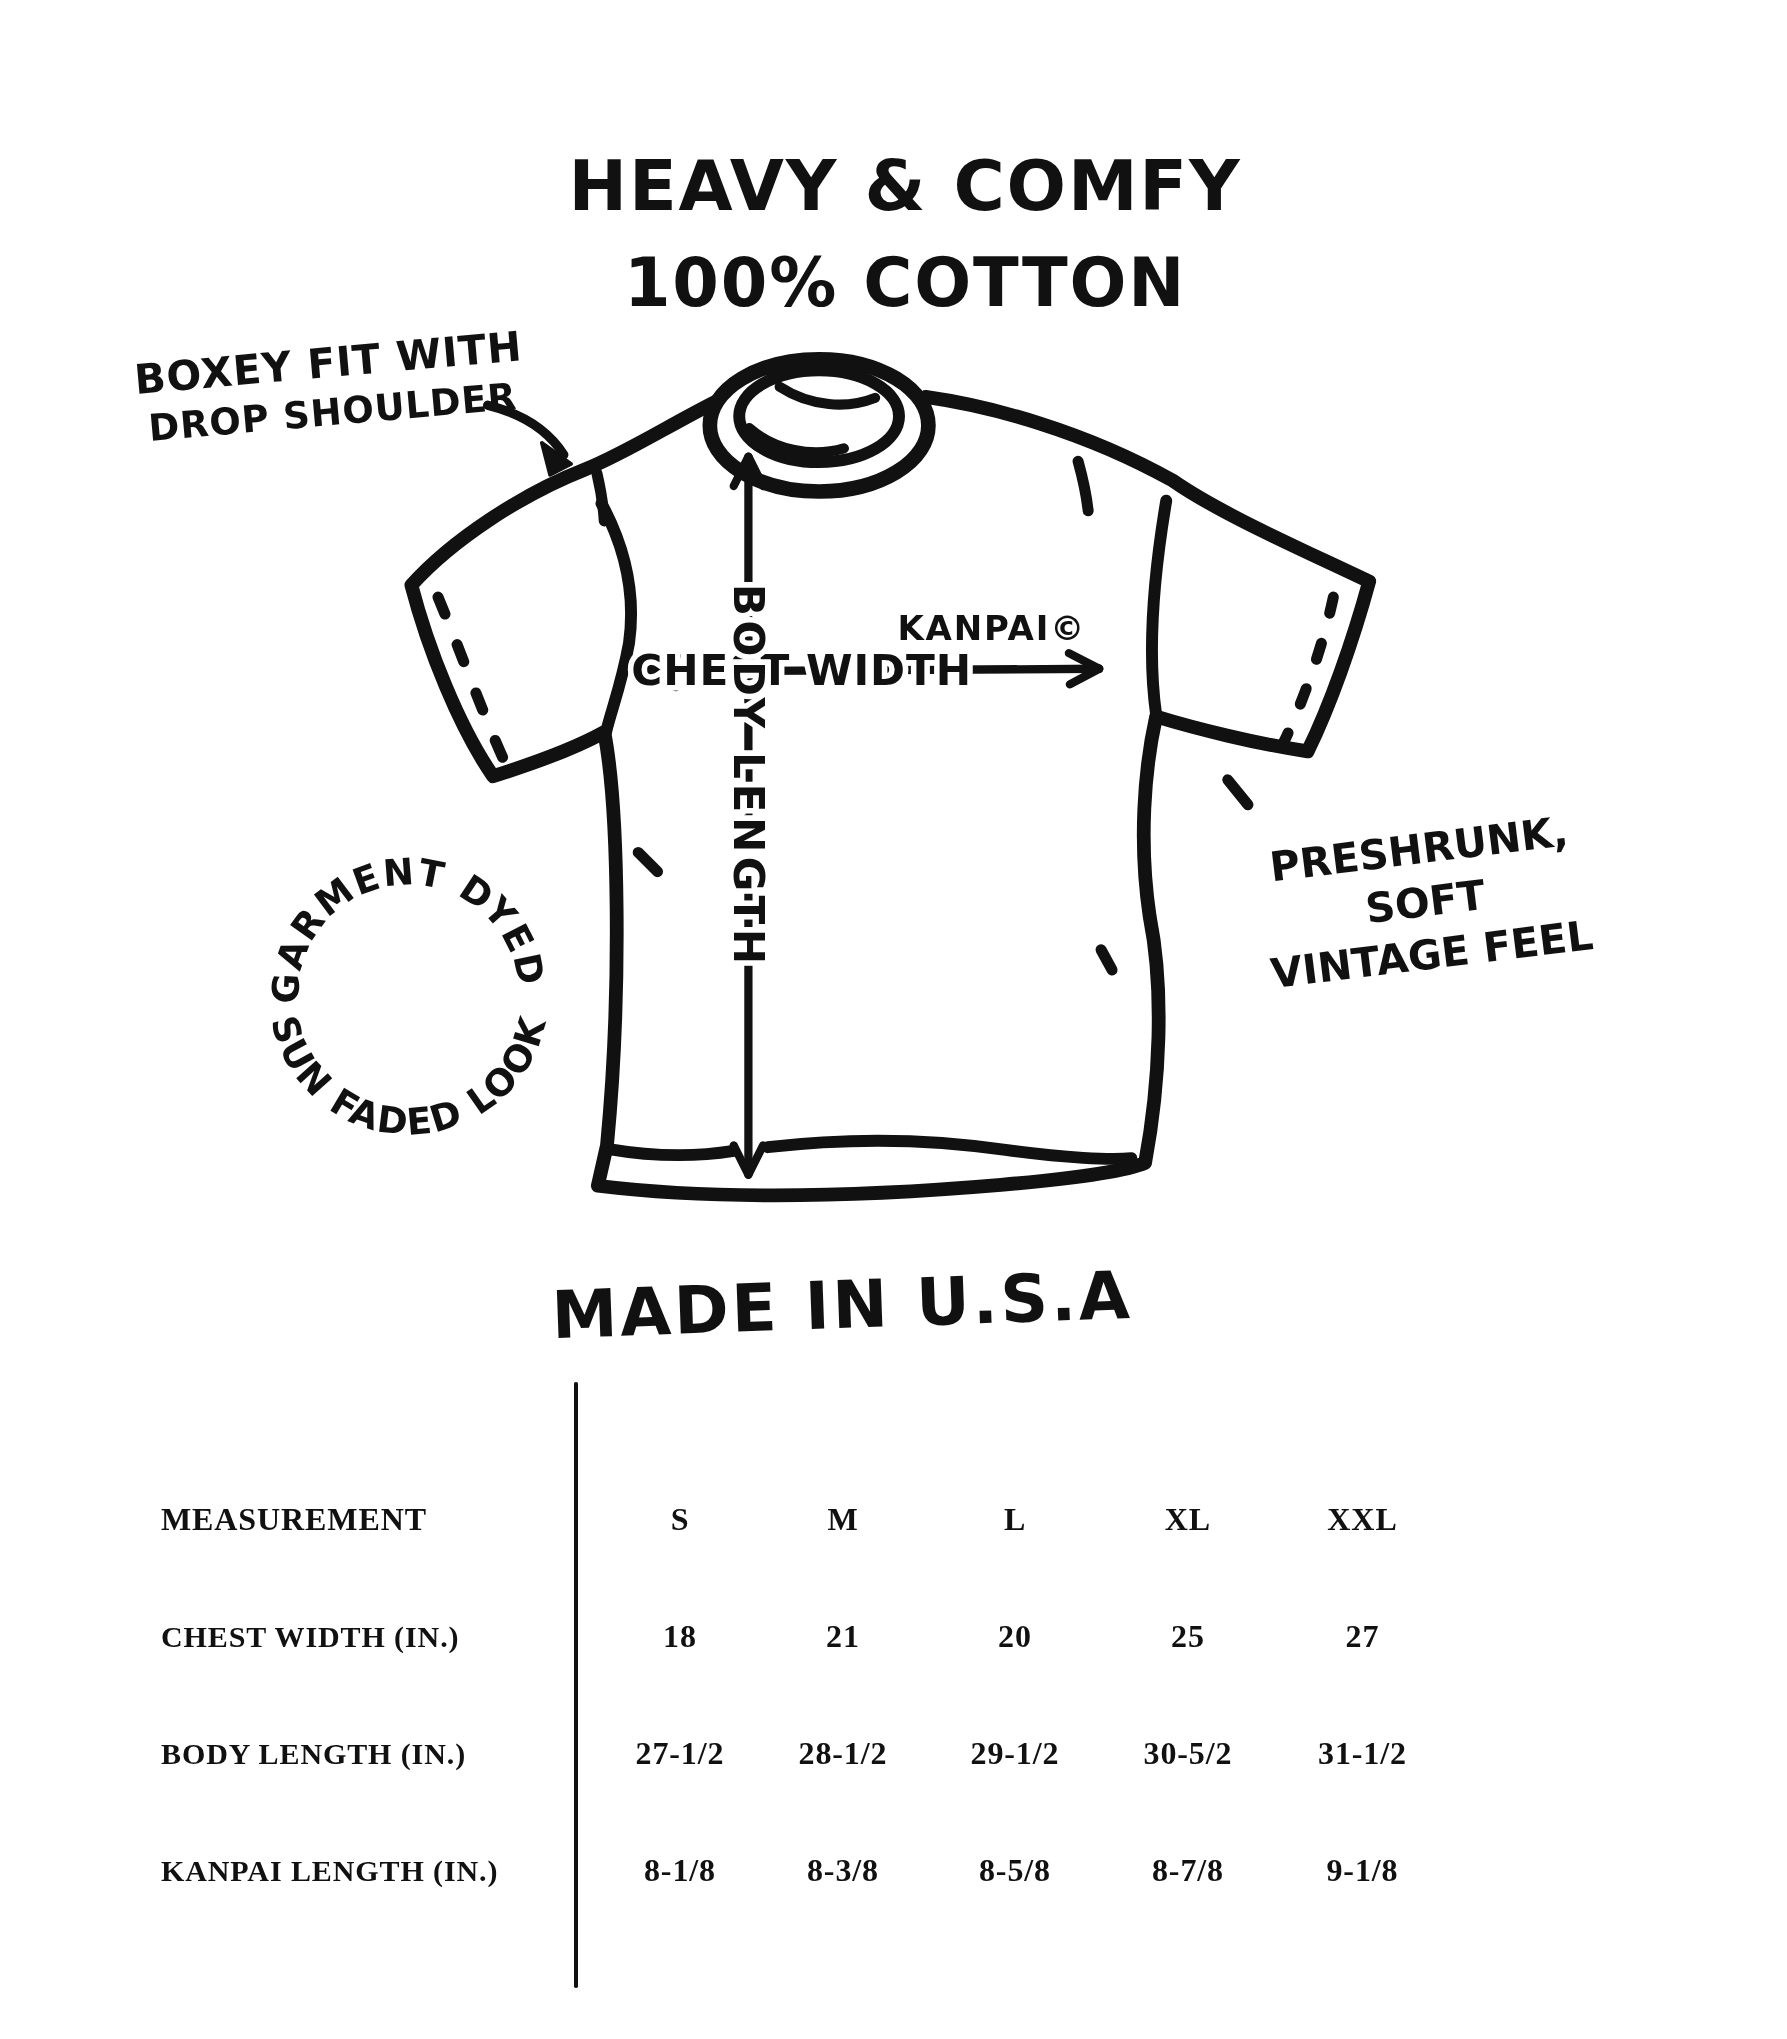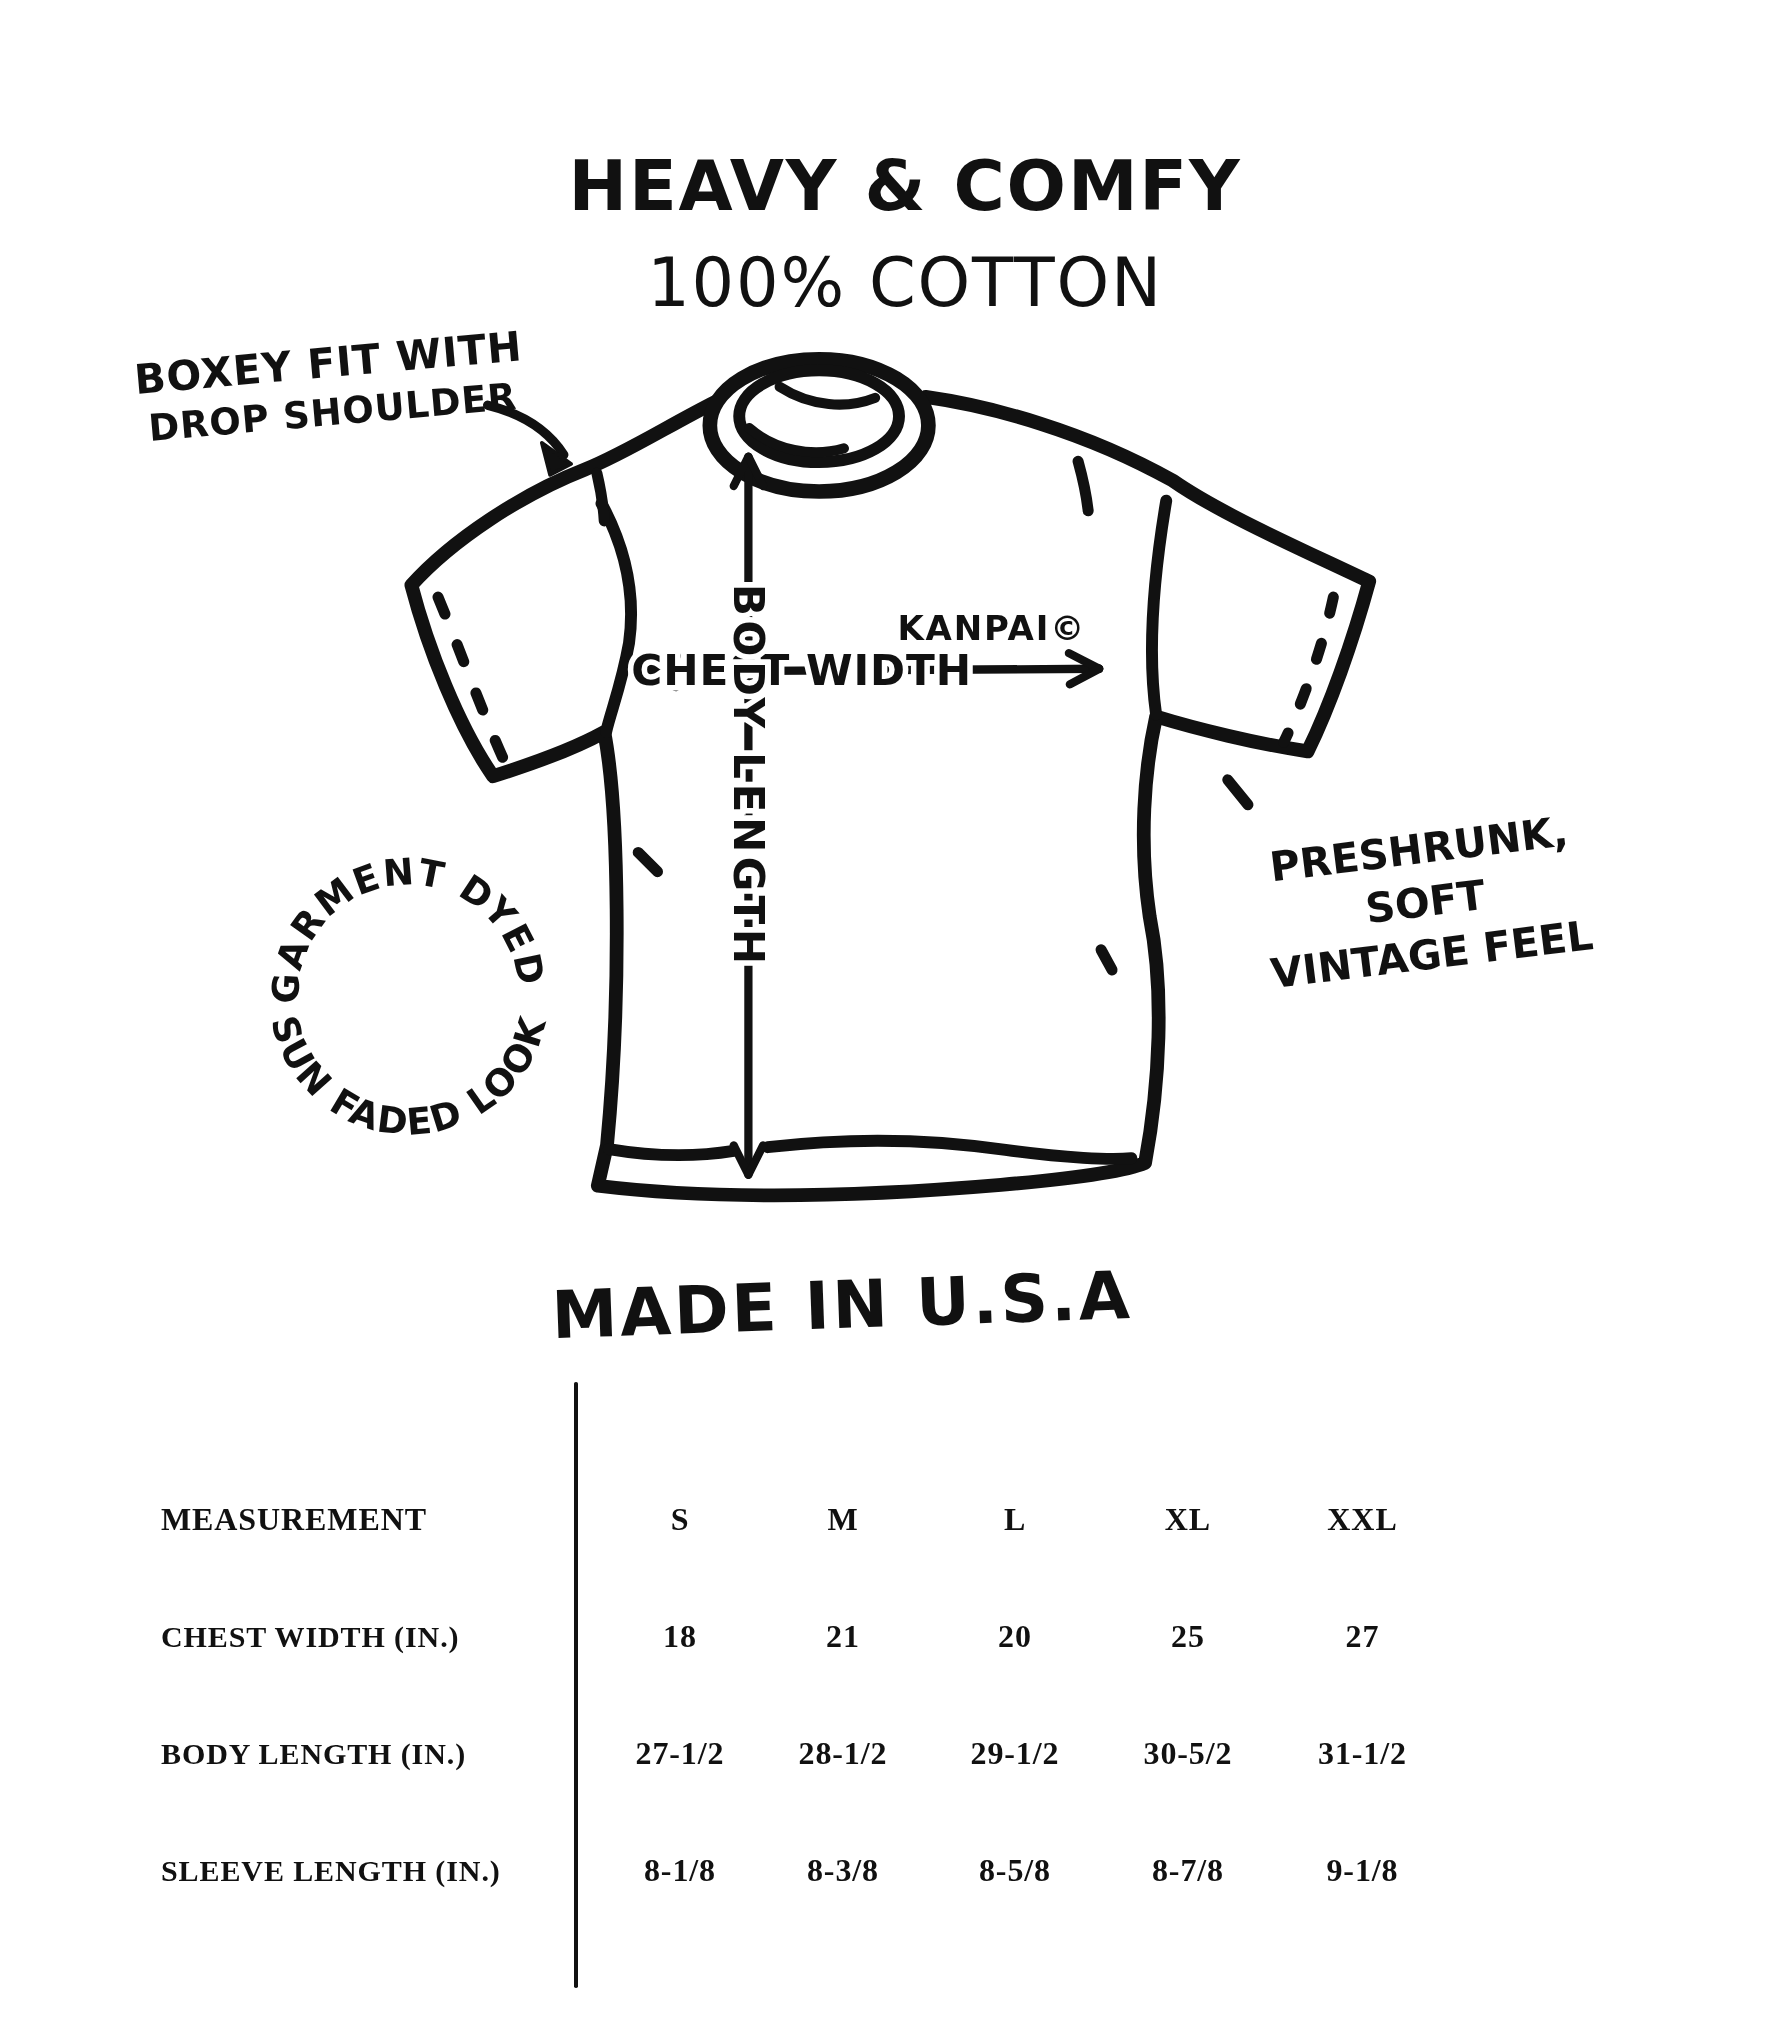--- a/index.html
+++ b/index.html
@@ -9,21 +9,21 @@
     background:#ffffff;
     font-family:"DejaVu Sans","Liberation Sans",sans-serif;
     color:#111;
     overflow:hidden;
   }
   .abs{position:absolute;}
   
   .title-line1{left:446px;top:145px;width:918px;text-align:center;
     font-size:70px;font-weight:bold;letter-spacing:1.8px;}
   .title-line2{left:446px;top:244px;width:918px;text-align:center;
-    font-size:67px;font-weight:normal;letter-spacing:1.8px;}
+    font-size:67px;font-weight:bold;letter-spacing:1.8px;}
   
   .boxey{left:133px;top:338px;width:395px;text-align:center;
     transform:rotate(-5deg);line-height:50px;}
   .boxey .l1{font-size:41px;font-weight:bold;letter-spacing:0.9px;}
   .boxey .l2{font-size:37px;font-weight:bold;letter-spacing:0.9px;}
   .preshrunk{left:1242px;top:823px;width:367px;text-align:center;
     transform:rotate(-7deg);line-height:53px;}
   .preshrunk .l1{font-size:41px;font-weight:bold;}
   .preshrunk .l2{font-size:41px;font-weight:bold;}
   .madeusa{left:383px;top:1267px;width:918px;text-align:center;
@@ -152,21 +152,21 @@
     <div class="cell">25</div>
     <div class="cell">27</div>
 
     <div class="cell rowlabel">BODY LENGTH (IN.)</div>
     <div class="cell">27-1/2</div>
     <div class="cell">28-1/2</div>
     <div class="cell">29-1/2</div>
     <div class="cell">30-5/2</div>
     <div class="cell">31-1/2</div>
 
-    <div class="cell rowlabel">SLEEVE LENGTH (IN.)</div>
+    <div class="cell rowlabel">KANPAI LENGTH (IN.)</div>
     <div class="cell">8-1/8</div>
     <div class="cell">8-3/8</div>
     <div class="cell">8-5/8</div>
     <div class="cell">8-7/8</div>
     <div class="cell">9-1/8</div>
   </div>
 
 </div>
 
 

